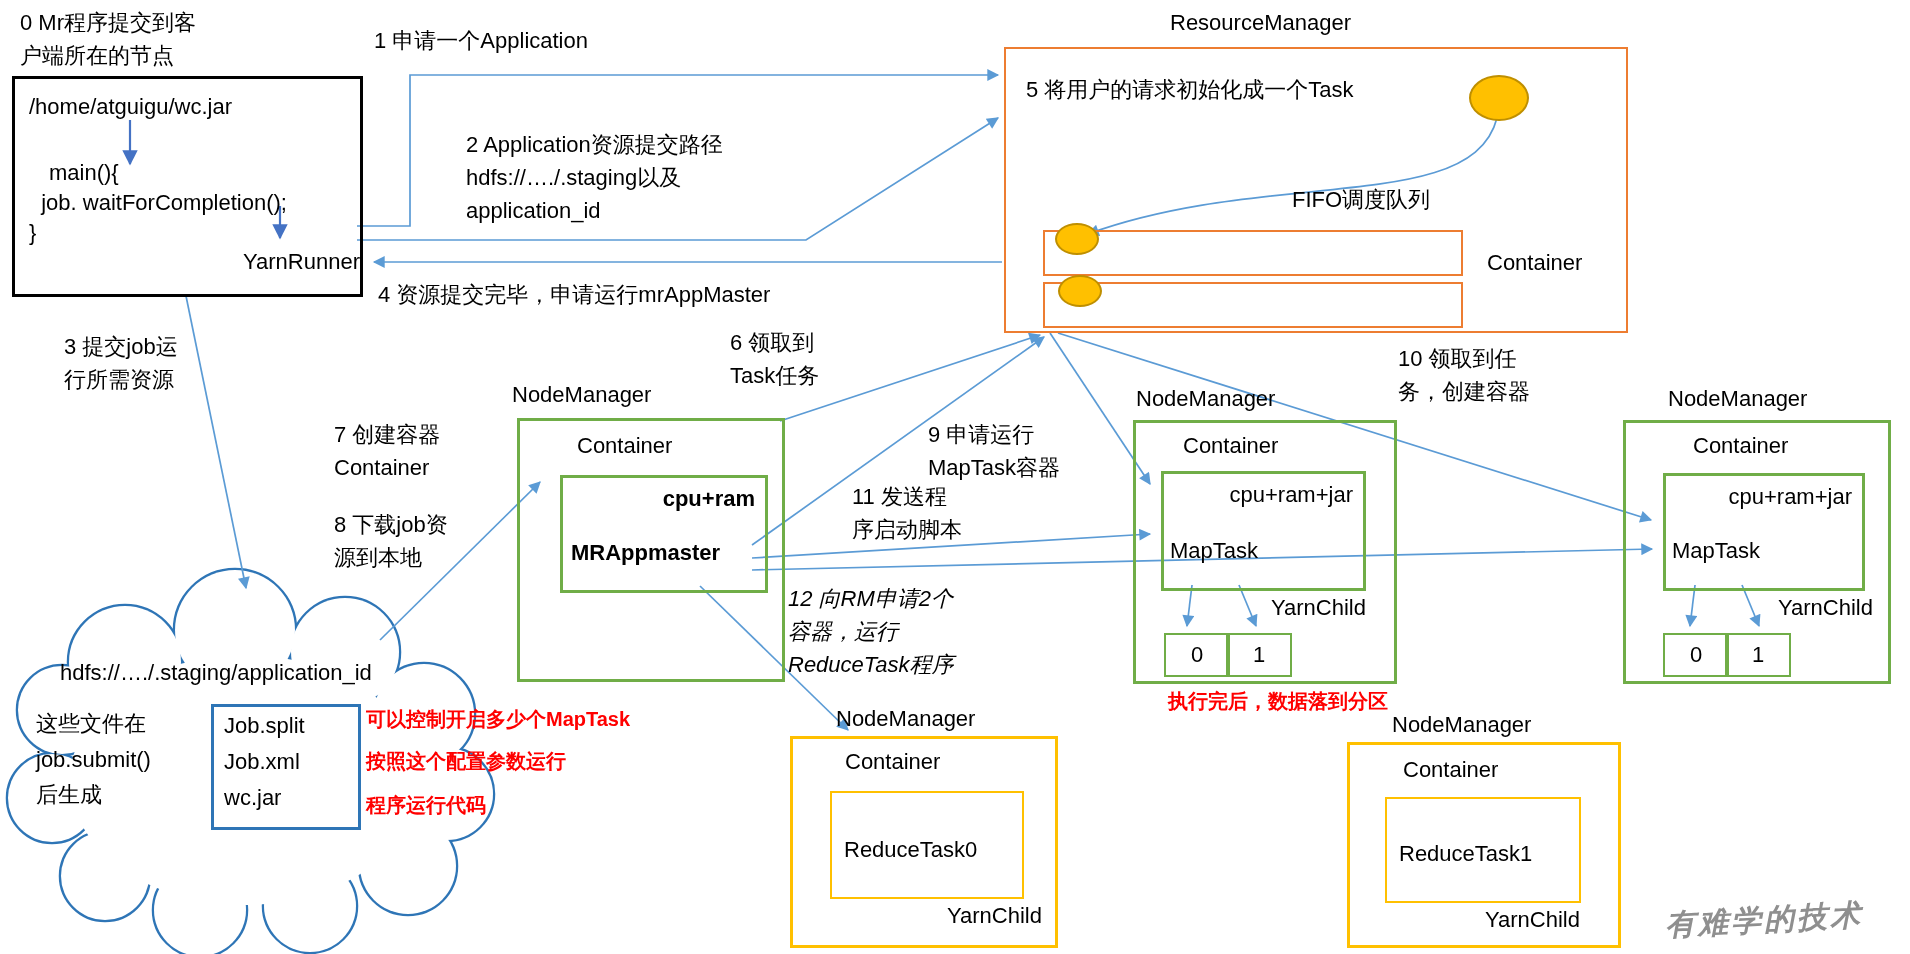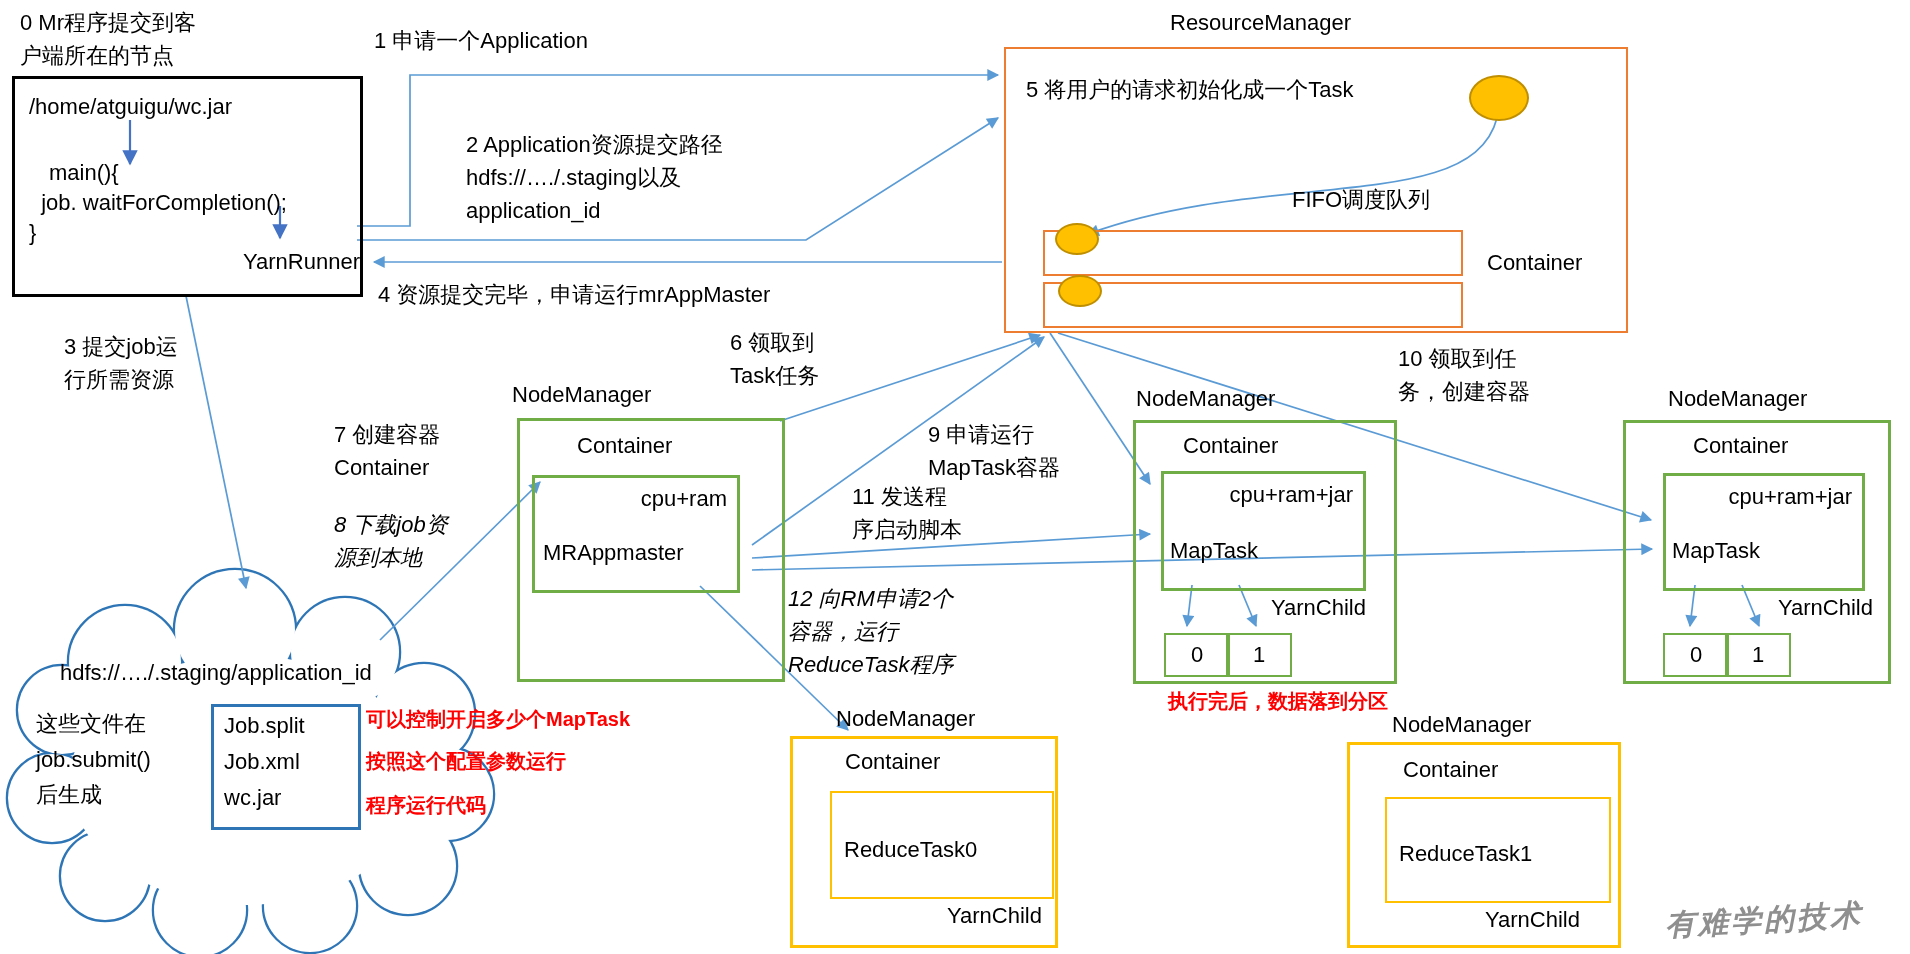--- a/index.html
+++ b/index.html
@@ -9,21 +9,21 @@
   .abs{position:absolute;z-index:2;}
   .lbl{font-size:22px;line-height:1.5;white-space:pre-line;}
   .code{font-size:21px;line-height:1.3;white-space:pre;}
   .red{color:#ff0000;font-weight:bold;font-size:20px;white-space:pre;}
   .client-box{border:3px solid #000;background:transparent;}
   .rm-box{border:2px solid #ED7D31;background:transparent;}
   .queue{position:absolute;border:2px solid #ED7D31;background:transparent;}
   .nm-green{border:3px solid #70AD47;background:transparent;}
   .inner-green{position:absolute;border:3px solid #70AD47;background:transparent;}
   .nm-gold{border:3px solid #FFC000;background:transparent;}
-  .inner-gold{position:absolute;border:2px solid #FFC000;background:transparent;padding-left:30px;}
+  .inner-gold{position:absolute;border:2px solid #FFC000;background:transparent;}
   .files-box{border:3px solid #2E75B6;background:transparent;}
   .ellipse{position:absolute;background:#FFC000;border:2px solid #BF8F00;border-radius:50%;}
   .slot{position:absolute;width:62px;height:40px;border:2px solid #70AD47;
         display:flex;align-items:center;justify-content:center;font-size:22px;background:transparent;}
   .res{position:absolute;right:10px;top:8px;font-size:22px;}
   .proc{position:absolute;font-size:22px;}
   .in-lbl{position:absolute;font-size:22px;}
   .watermark{font-family:"DejaVu Serif","Liberation Serif",serif;font-style:italic;font-weight:bold;
              font-size:30px;color:#8f8f8f;letter-spacing:3px;transform:rotate(-3deg);}
 </style>
@@ -103,21 +103,21 @@
   <div class="abs lbl" style="left:466px;top:128px;">2 Application资源提交路径
 hdfs://…./.staging以及
 application_id</div>
   <div class="abs lbl" style="left:64px;top:330px;">3 提交job运
 行所需资源</div>
   <div class="abs lbl" style="left:378px;top:278px;">4 资源提交完毕，申请运行mrAppMaster</div>
   <div class="abs lbl" style="left:730px;top:326px;">6 领取到
 Task任务</div>
   <div class="abs lbl" style="left:334px;top:418px;">7 创建容器
 Container</div>
-  <div class="abs lbl" style="left:334px;top:508px;font-style:italic;">8 下载job资
+  <div class="abs lbl" style="left:334px;top:508px;">8 下载job资
 源到本地</div>
   <div class="abs lbl" style="left:928px;top:418px;">9 申请运行
 MapTask容器</div>
   <div class="abs lbl" style="left:1398px;top:342px;">10 领取到任
 务，创建容器</div>
   <div class="abs lbl" style="left:852px;top:480px;">11 发送程
 序启动脚本</div>
   <div class="abs lbl" style="left:788px;top:582px;font-style:italic;">12 向RM申请2个
 容器，运行
 ReduceTask程序</div>
@@ -138,21 +138,21 @@
     <div class="queue" style="left:37px;top:181px;width:416px;height:42px;"></div>
     <div class="queue" style="left:37px;top:233px;width:416px;height:42px;"></div>
     <div class="ellipse" style="left:49px;top:174px;width:40px;height:28px;"></div>
     <div class="ellipse" style="left:52px;top:226px;width:40px;height:28px;"></div>
     <div class="in-lbl" style="left:481px;top:201px;">Container</div>
   </div>
 
   <div class="abs lbl" style="left:512px;top:378px;">NodeManager</div>
   <div class="abs nm-green" style="left:517px;top:418px;width:262px;height:258px;">
     <div class="in-lbl" style="left:57px;top:12px;">Container</div>
-    <div class="inner-green" style="left:12px;top:54px;width:202px;height:112px;">
+    <div class="inner-green" style="left:40px;top:54px;width:202px;height:112px;font-weight:bold;">
       <div class="res">cpu+ram</div>
       <div class="proc" style="left:8px;top:62px;">MRAppmaster</div>
     </div>
   </div>
 
   <div class="abs lbl" style="left:1136px;top:382px;">NodeManager</div>
   <div class="abs nm-green" style="left:1133px;top:420px;width:258px;height:258px;">
     <div class="in-lbl" style="left:47px;top:10px;">Container</div>
     <div class="inner-green" style="left:25px;top:48px;width:199px;height:114px;">
       <div class="res">cpu+ram+jar</div>

